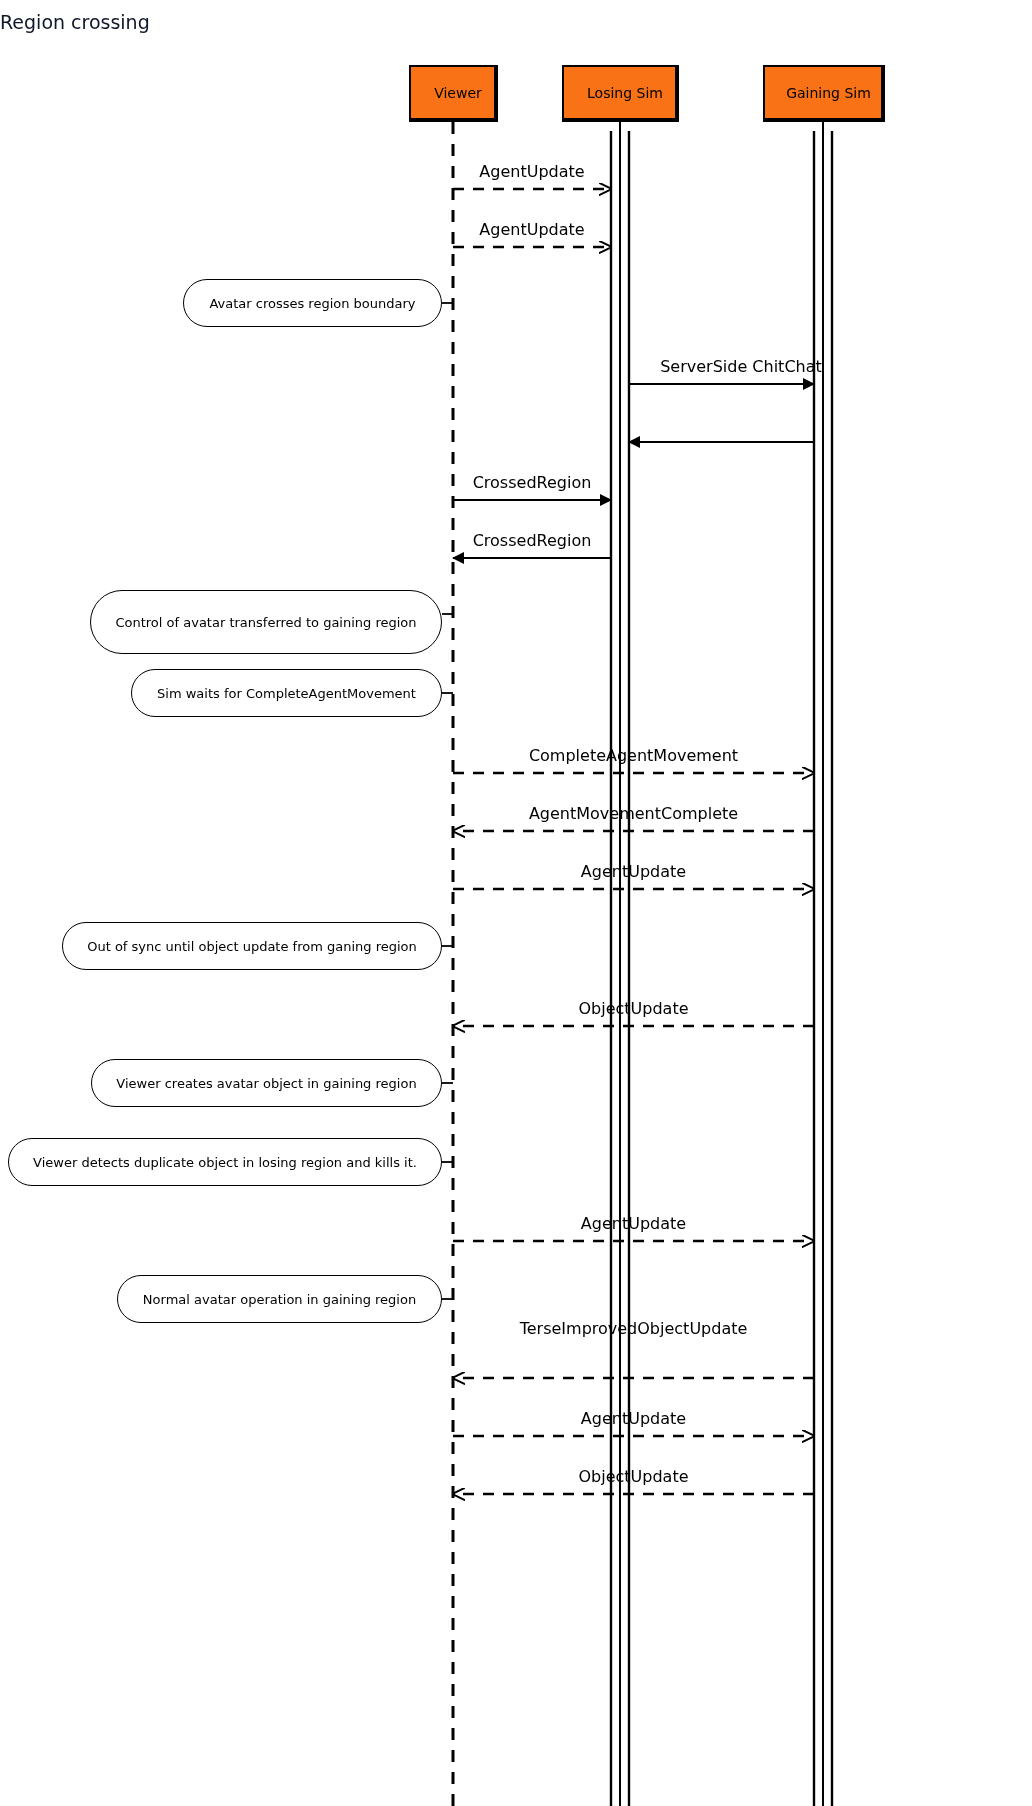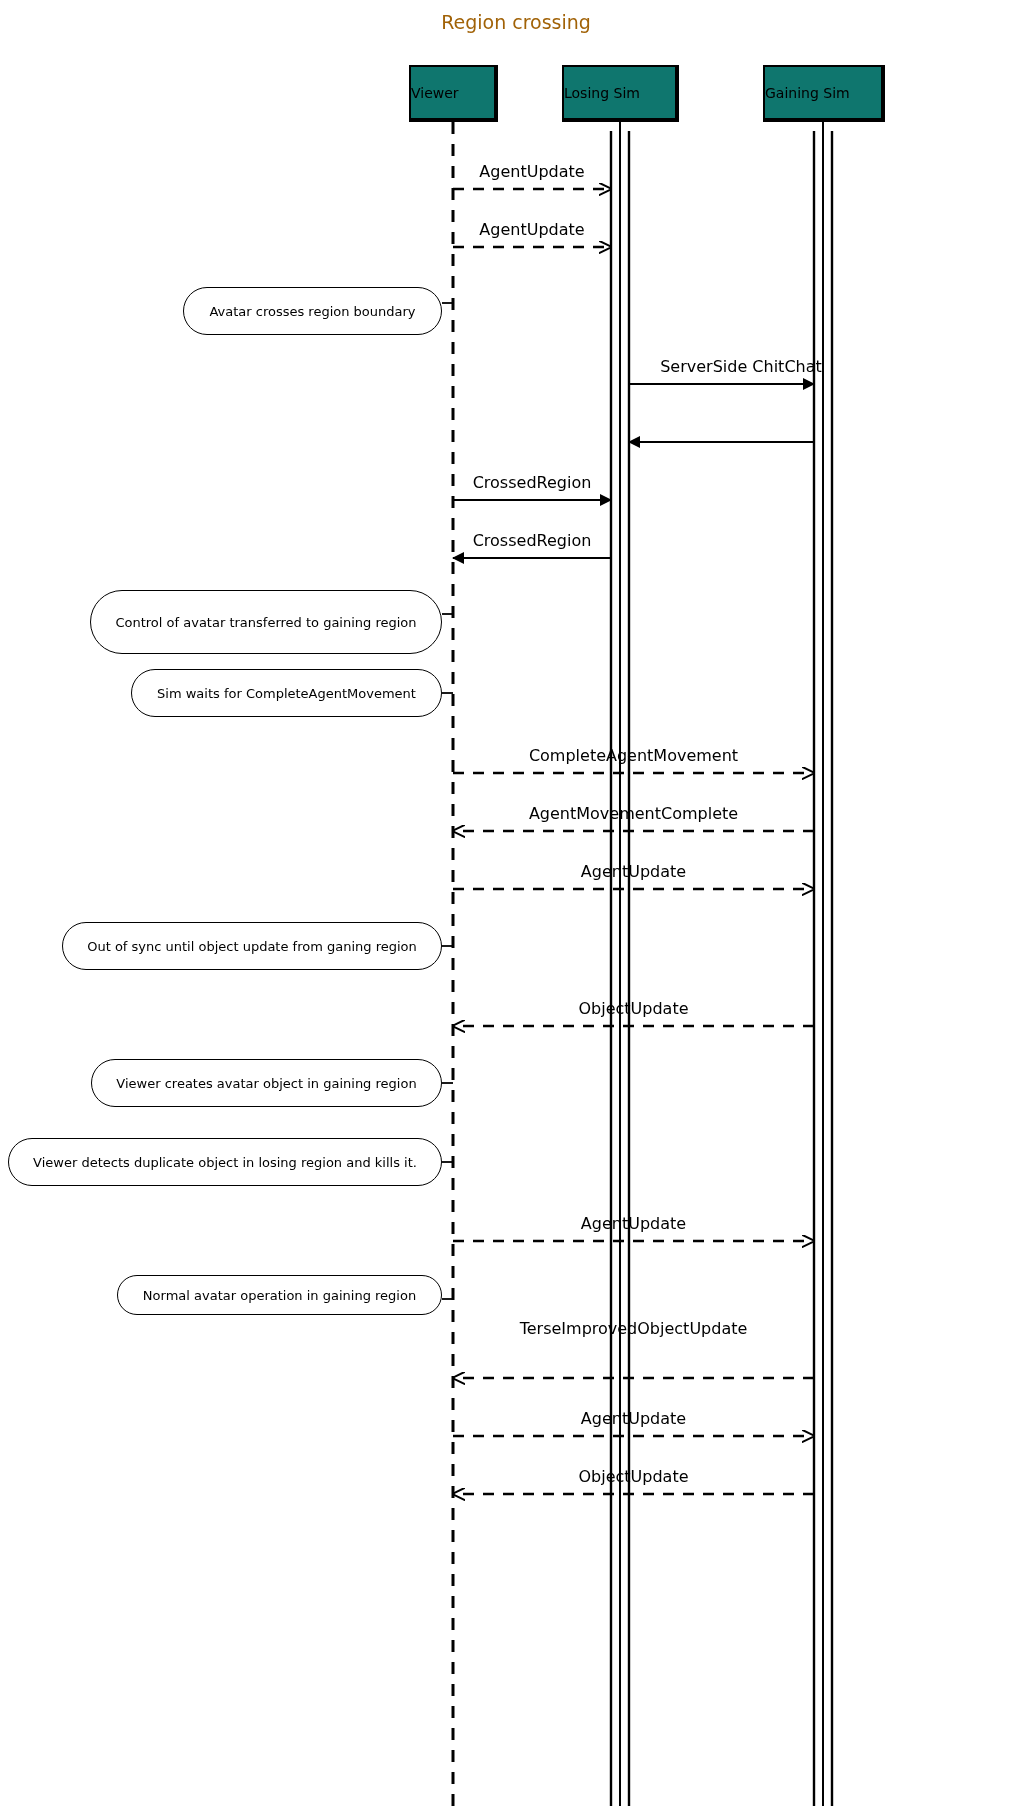--- a/index.html
+++ b/index.html
@@ -6,30 +6,30 @@
   html,body{margin:0;padding:0;background:#ffffff;}
   body{
     width:1032px;height:1806px;position:relative;overflow:hidden;
     font-family:"DejaVu Sans","Liberation Sans",sans-serif;
     color:#000000;
   }
   #diagram-root{position:absolute;left:0;top:0;width:1032px;height:1806px;}
   svg#seq{position:absolute;left:0;top:0;width:1032px;height:1806px;display:block;}
 
   .diagram-title{
-    position:absolute;left:0;top:8px;width:1032px;text-align:center;
-    font-size:19px;line-height:28px;color:#a16207;
+    position:absolute;left:0;top:8px;width:1032px;text-align:left;
+    font-size:19px;line-height:28px;color:#0f172a;
   }
   .participant-box{
-    position:absolute;background:#0f766e;
+    position:absolute;background:#f97316;
     border:2px solid #000000;
     border-right-width:4px;border-bottom-width:4px;
     box-sizing:border-box;
-    display:flex;align-items:center;justify-content:flex-start;
-    font-size:14px;color:#000;
+    display:flex;align-items:center;justify-content:center;
+    font-size:14px;color:#000;padding-left:11px;
   }
   .note-box{
     position:absolute;background:#ffffff;
     border:1.6px solid #000000;
     box-sizing:border-box;
     display:flex;align-items:center;justify-content:center;
     font-size:13px;color:#000;
     border-radius:999px;
   }
   .msg-label{
@@ -111,36 +111,36 @@
       <div class="msg-label" style="left: 333.5px; width: 600px; top: 746px;">CompleteAgentMovement</div>
       <div class="msg-label" style="left: 333.5px; width: 600px; top: 804px;">AgentMovementComplete</div>
       <div class="msg-label" style="left: 333.5px; width: 600px; top: 862px;">AgentUpdate</div>
       <div class="msg-label" style="left: 333.5px; width: 600px; top: 999px;">ObjectUpdate</div>
       <div class="msg-label" style="left: 333.5px; width: 600px; top: 1214px;">AgentUpdate</div>
       <div class="msg-label" style="left: 333.5px; width: 600px; top: 1319px;">TerseImprovedObjectUpdate</div>
       <div class="msg-label" style="left: 333.5px; width: 600px; top: 1409px;">AgentUpdate</div>
       <div class="msg-label" style="left: 333.5px; width: 600px; top: 1467px;">ObjectUpdate</div>
     </div>
   <div id="notes-layer">
-      <div class="note-box" style="left: 183px; top: 287px; width: 259px; height: 48px;">
+      <div class="note-box" style="left: 183px; top: 279px; width: 259px; height: 48px;">
         <span>Avatar crosses region boundary</span>
       </div>
       <div class="note-box" style="left: 90px; top: 590px; width: 352px; height: 64px;">
         <span>Control of avatar transferred to gaining region</span>
       </div>
       <div class="note-box" style="left: 131px; top: 669px; width: 311px; height: 48px;">
         <span>Sim waits for CompleteAgentMovement</span>
       </div>
       <div class="note-box" style="left: 62px; top: 922px; width: 380px; height: 48px;">
         <span>Out of sync until object update from ganing region</span>
       </div>
       <div class="note-box" style="left: 91px; top: 1059px; width: 351px; height: 48px;">
         <span>Viewer creates avatar object in gaining region</span>
       </div>
       <div class="note-box" style="left: 8px; top: 1138px; width: 434px; height: 48px;">
         <span>Viewer detects duplicate object in losing region and kills it.</span>
       </div>
-      <div class="note-box" style="left: 117px; top: 1275px; width: 325px; height: 40px;">
+      <div class="note-box" style="left: 117px; top: 1275px; width: 325px; height: 48px;">
         <span>Normal avatar operation in gaining region</span>
       </div>
     </div>
 
 </div>
 
 </body></html>

